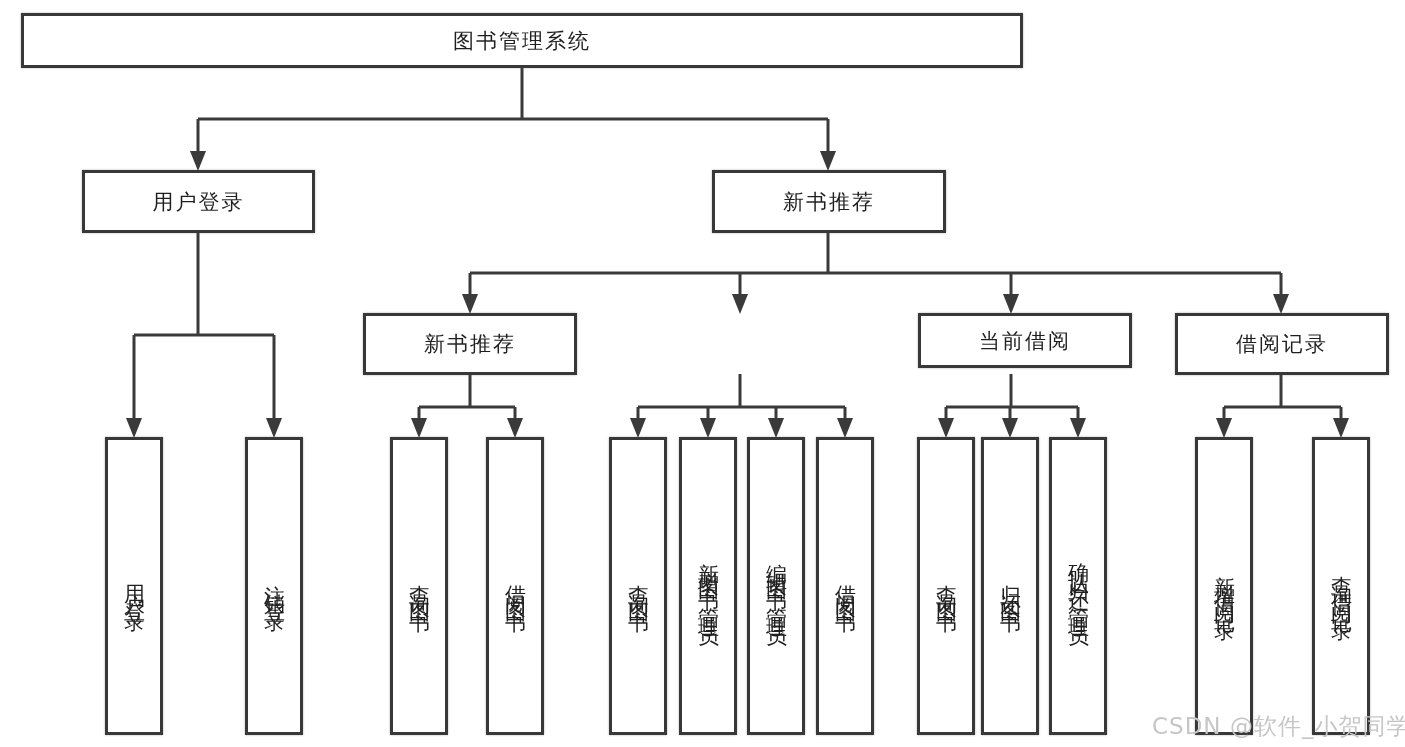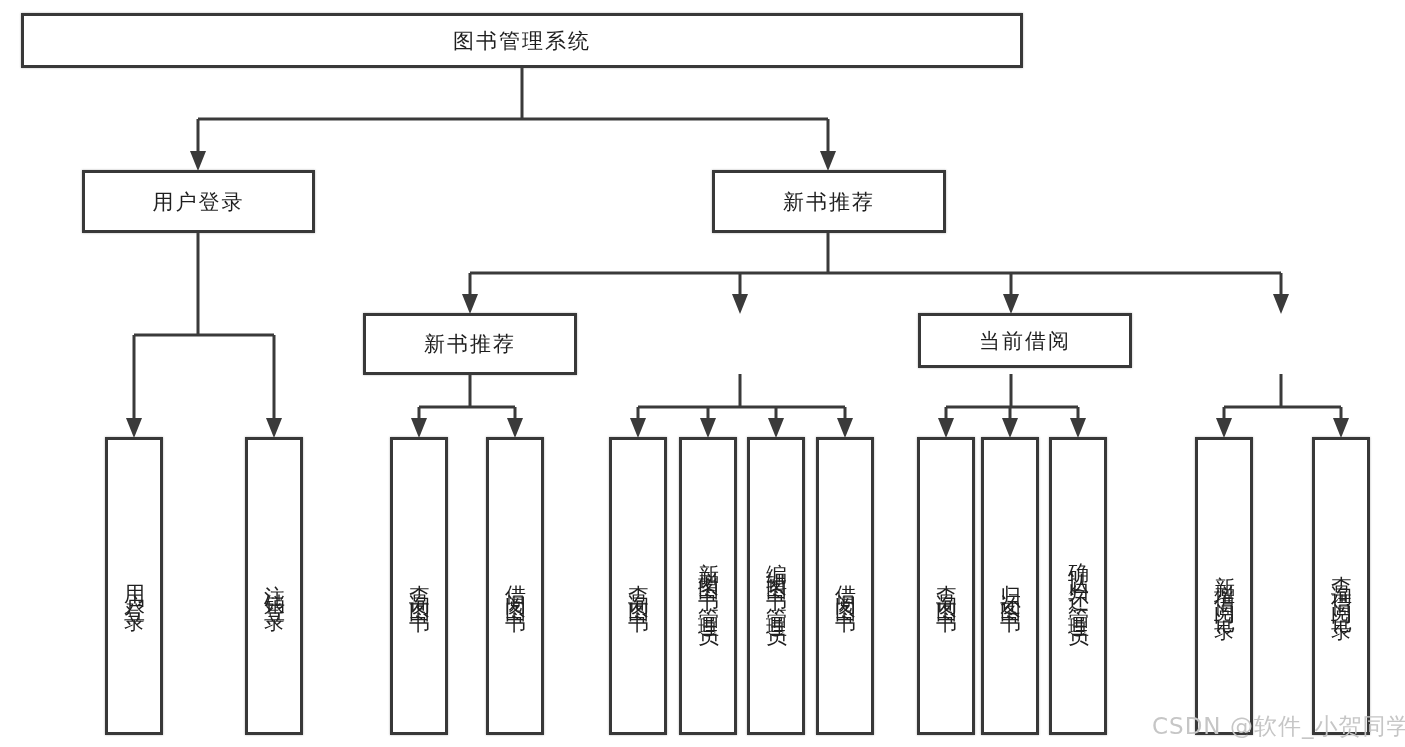--- a/index.html
+++ b/index.html
@@ -110,20 +110,23 @@
   <div class="node" style="left:712px; top:170px; width:234px; height:63px;">
     <span class="h-label">新书推荐</span>
   </div>
 
   <div class="node" style="left:363px; top:313px; width:214px; height:62px;">
     <span class="h-label">新书推荐</span>
   </div>
   <div class="node" style="left:904px; top:313px; width:214px; height:55px;margin-left:14px;">
     <span class="h-label">当前借阅</span>
   </div>
+  <div class="node" style="left:1175px; top:313px; width:214px; height:62px;">
+    <span class="h-label">借阅记录</span>
+  </div>
 
   <div class="node" style="left:105px; top:437px; width:58px; height:298px;">
     <span class="v-label">用户登录</span>
   </div>
   <div class="node" style="left:245px; top:437px; width:58px; height:298px;">
     <span class="v-label">注销登录</span>
   </div>
 
   <div class="node" style="left:390px; top:437px; width:58px; height:298px;">
     <span class="v-label">查询图书</span>

